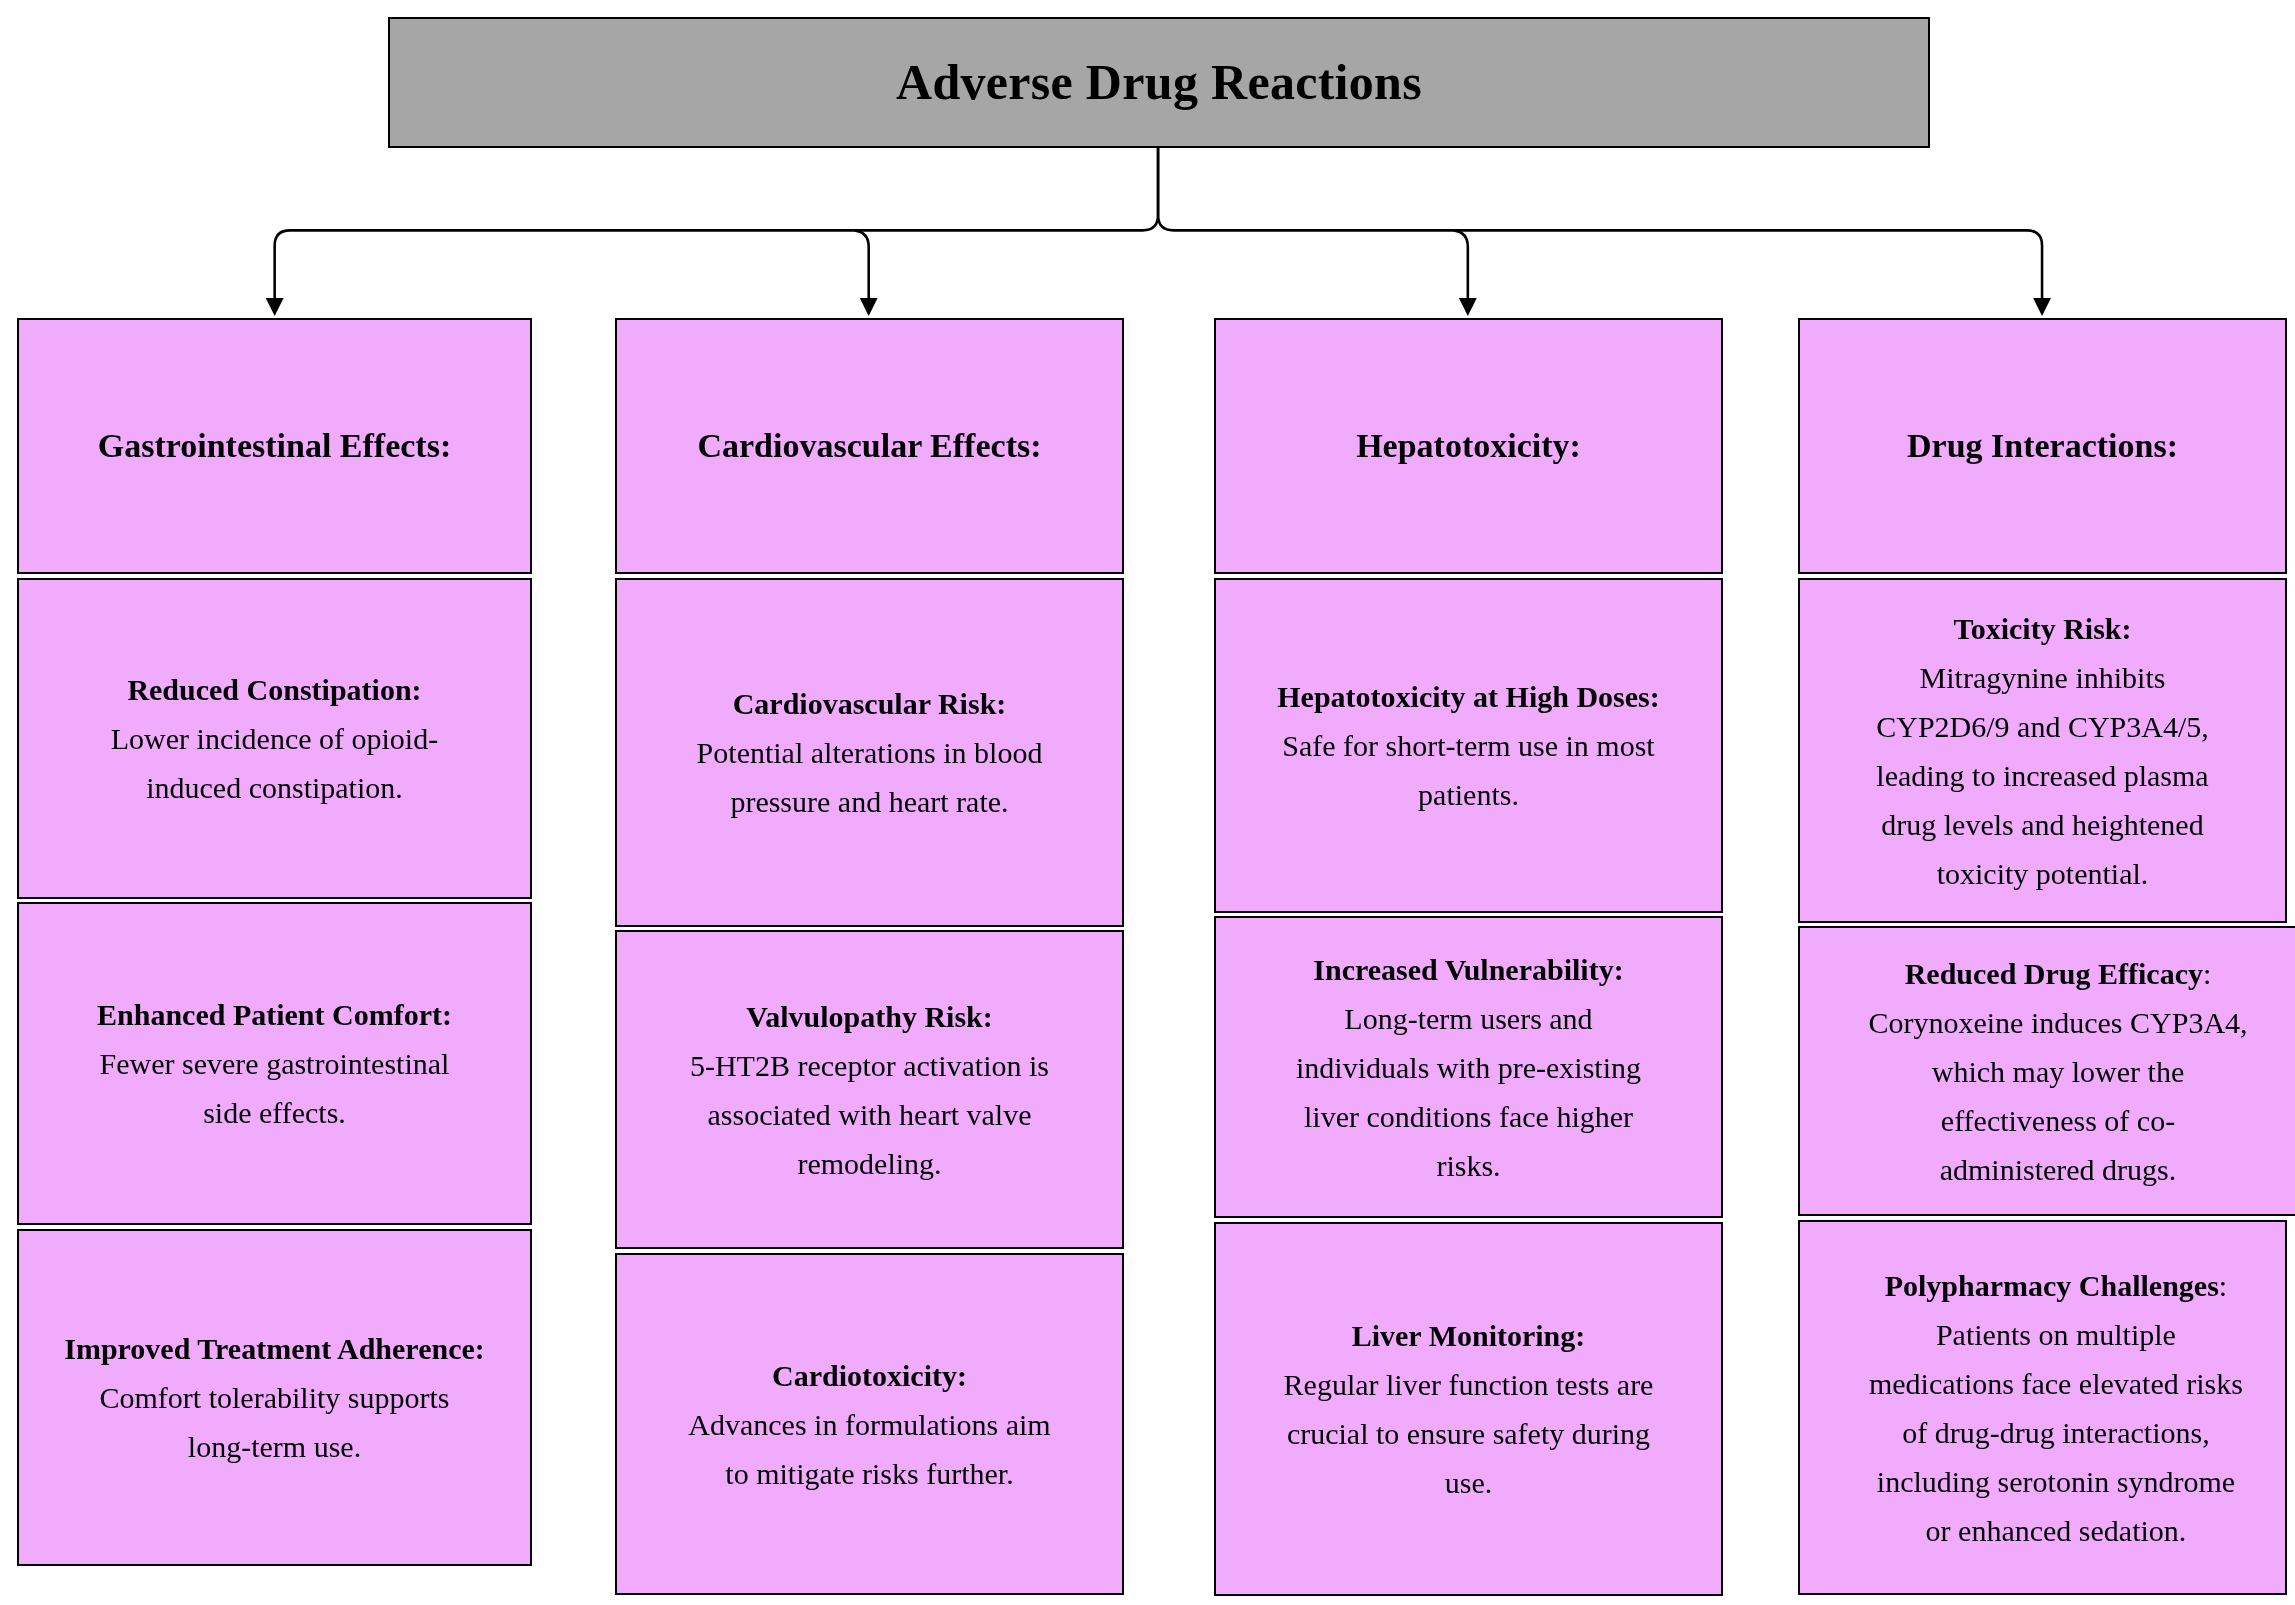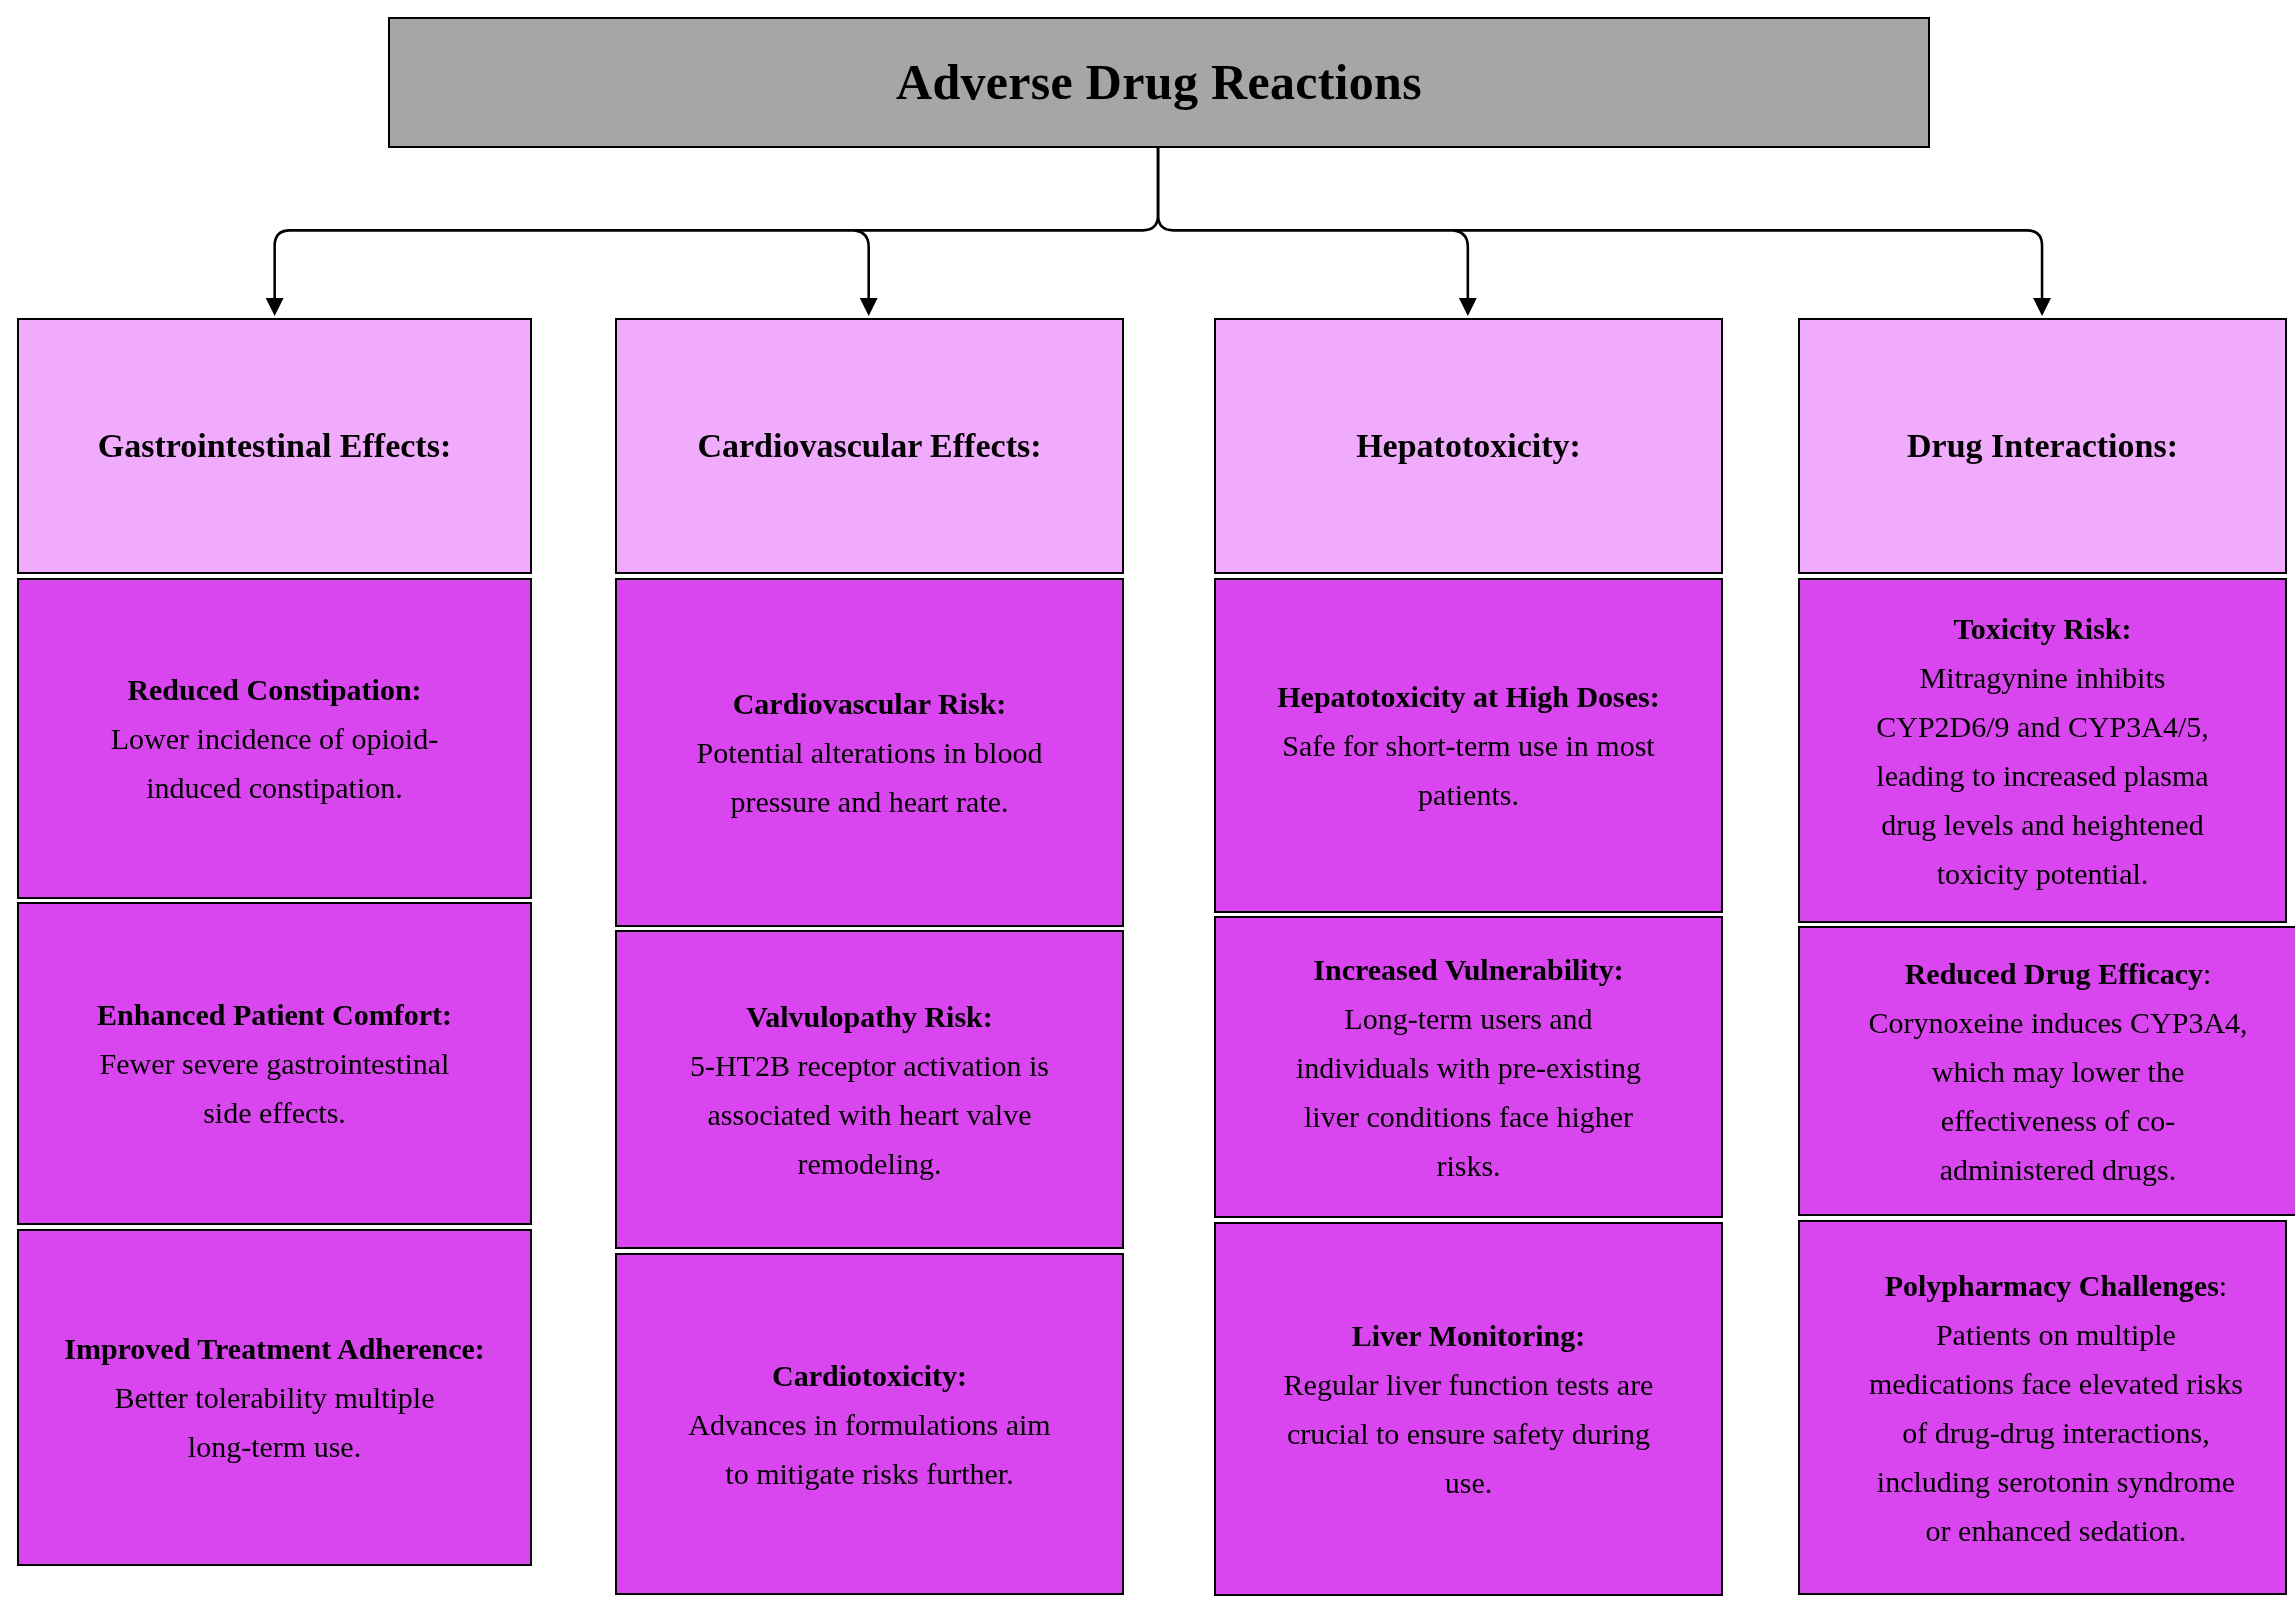--- a/index.html
+++ b/index.html
@@ -15,21 +15,21 @@
     color: #000000;
   }
   .box {
     position: absolute;
     box-sizing: border-box;
     border: 2.6px solid #000000;
     display: flex;
     align-items: center;
     justify-content: center;
     text-align: center;
-    background: #d946ef;
+    background: #f0abfc;
   }
   .title-box {
     background: #a6a6a6;
     font-weight: bold;
     font-size: 50px;
     letter-spacing: 0.3px;
   }
   .col-header {
     background: #f0abfc;
     font-weight: bold;
@@ -80,21 +80,21 @@
   <div class="cell-body">Lower incidence of opioid-
 induced constipation.</div>
 </div>
 <div class="box cell" style="left:17px; top:902px; width:515px; height:323px;">
   <div class="cell-title"><span>Enhanced Patient Comfort:</span><span class="tail"></span></div>
   <div class="cell-body">Fewer severe gastrointestinal
 side effects.</div>
 </div>
 <div class="box cell" style="left:17px; top:1229px; width:515px; height:337px;">
   <div class="cell-title"><span>Improved Treatment Adherence:</span><span class="tail"></span></div>
-  <div class="cell-body">Better tolerability multiple
+  <div class="cell-body">Comfort tolerability supports
 long-term use.</div>
 </div>
 
 <div class="box col-header" style="left:615px; top:318px; width:509px; height:256px;">Cardiovascular Effects:</div>
 <div class="box cell" style="left:615px; top:578px; width:509px; height:349px;">
   <div class="cell-title"><span>Cardiovascular Risk:</span><span class="tail"></span></div>
   <div class="cell-body">Potential alterations in blood
 pressure and heart rate.</div>
 </div>
 <div class="box cell" style="left:615px; top:930px; width:509px; height:319px;">

